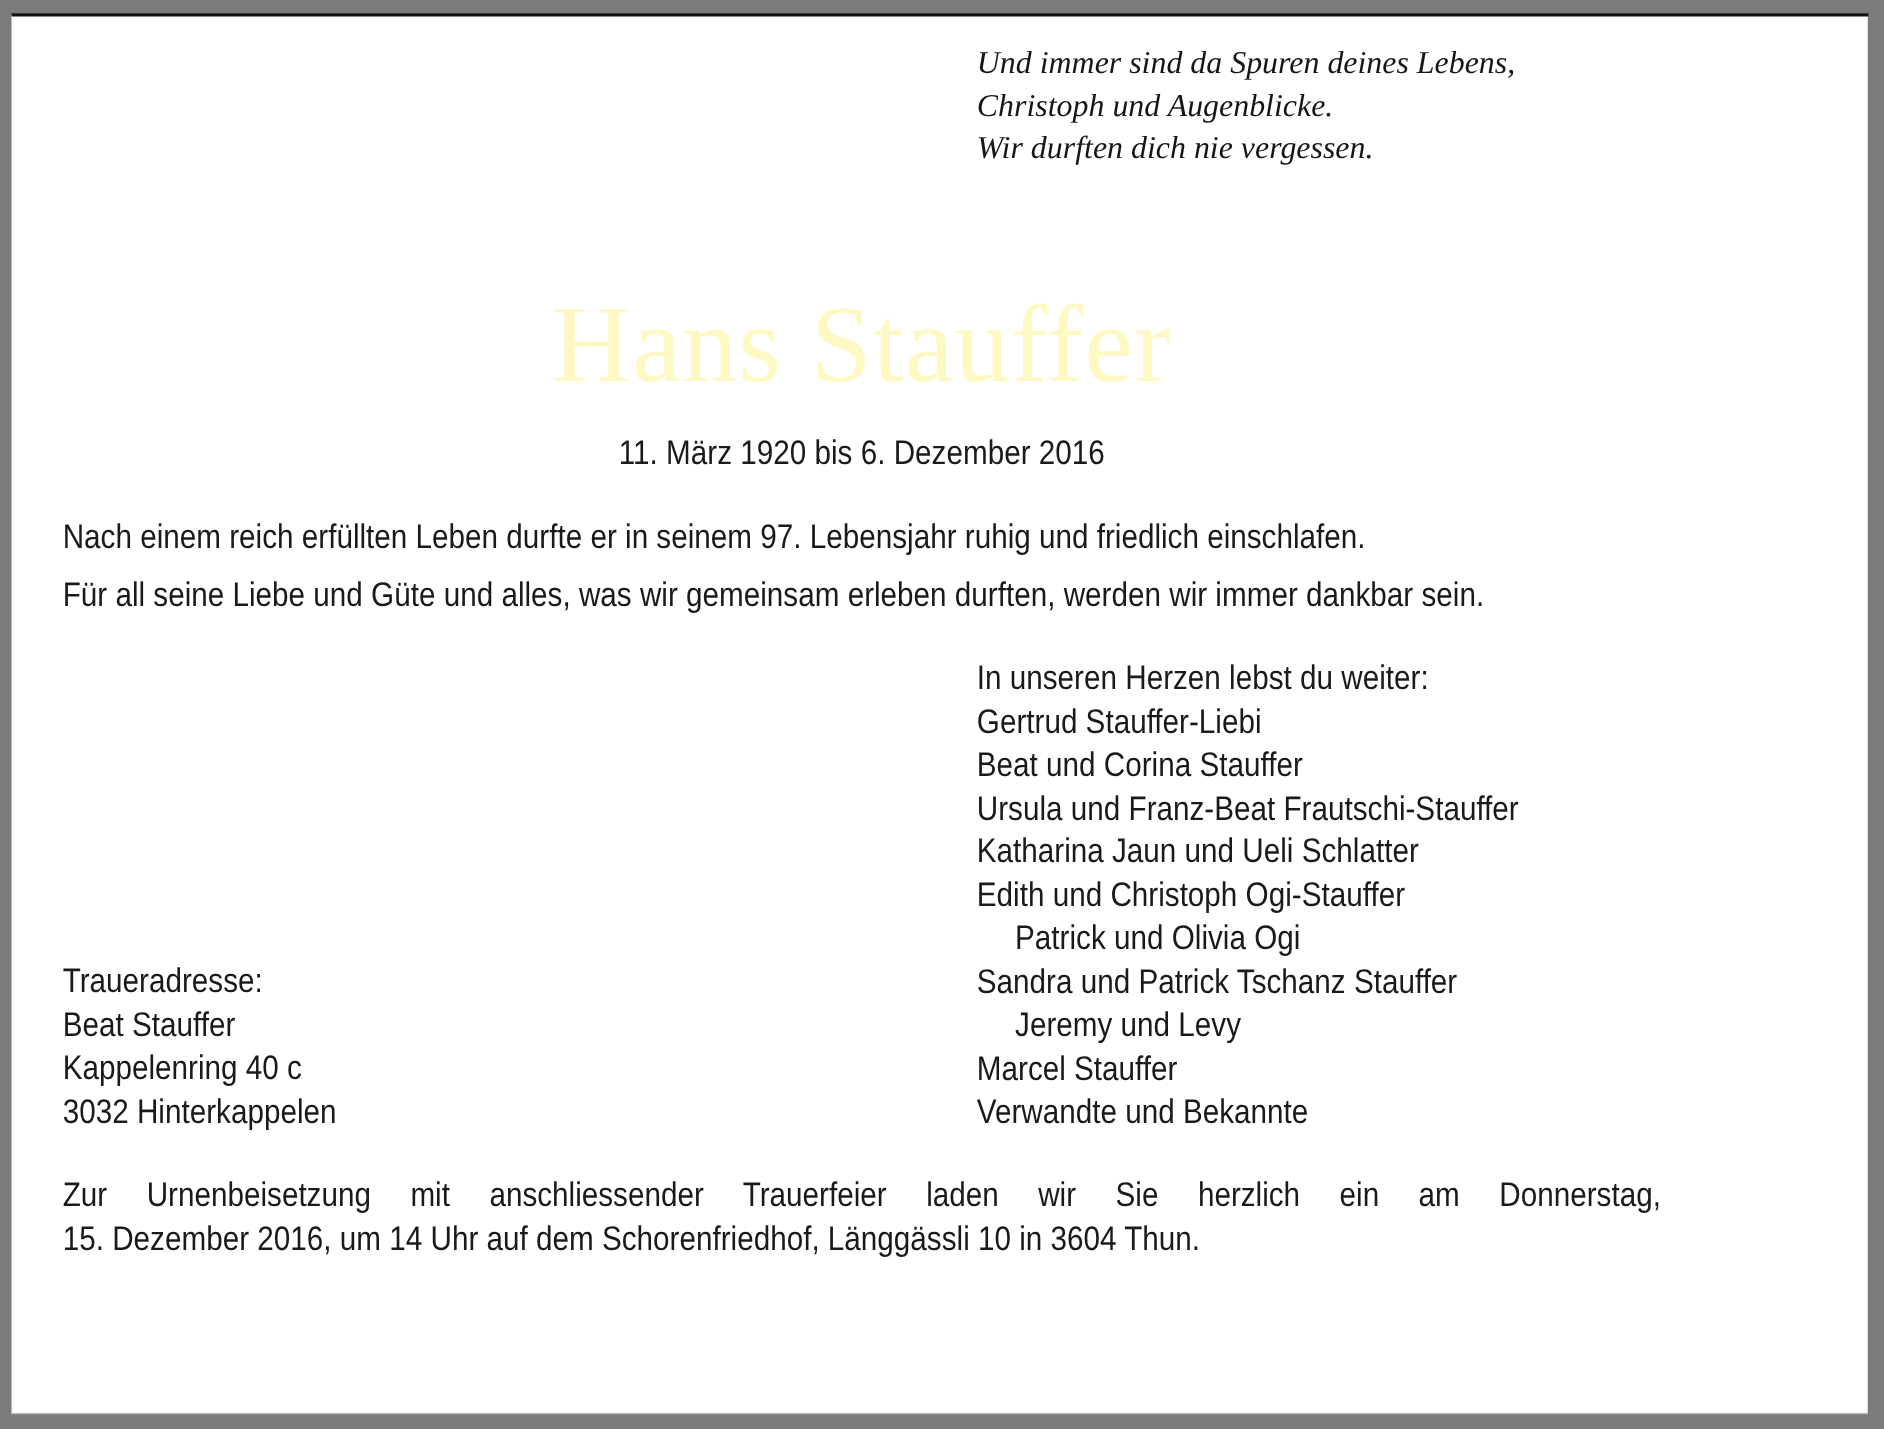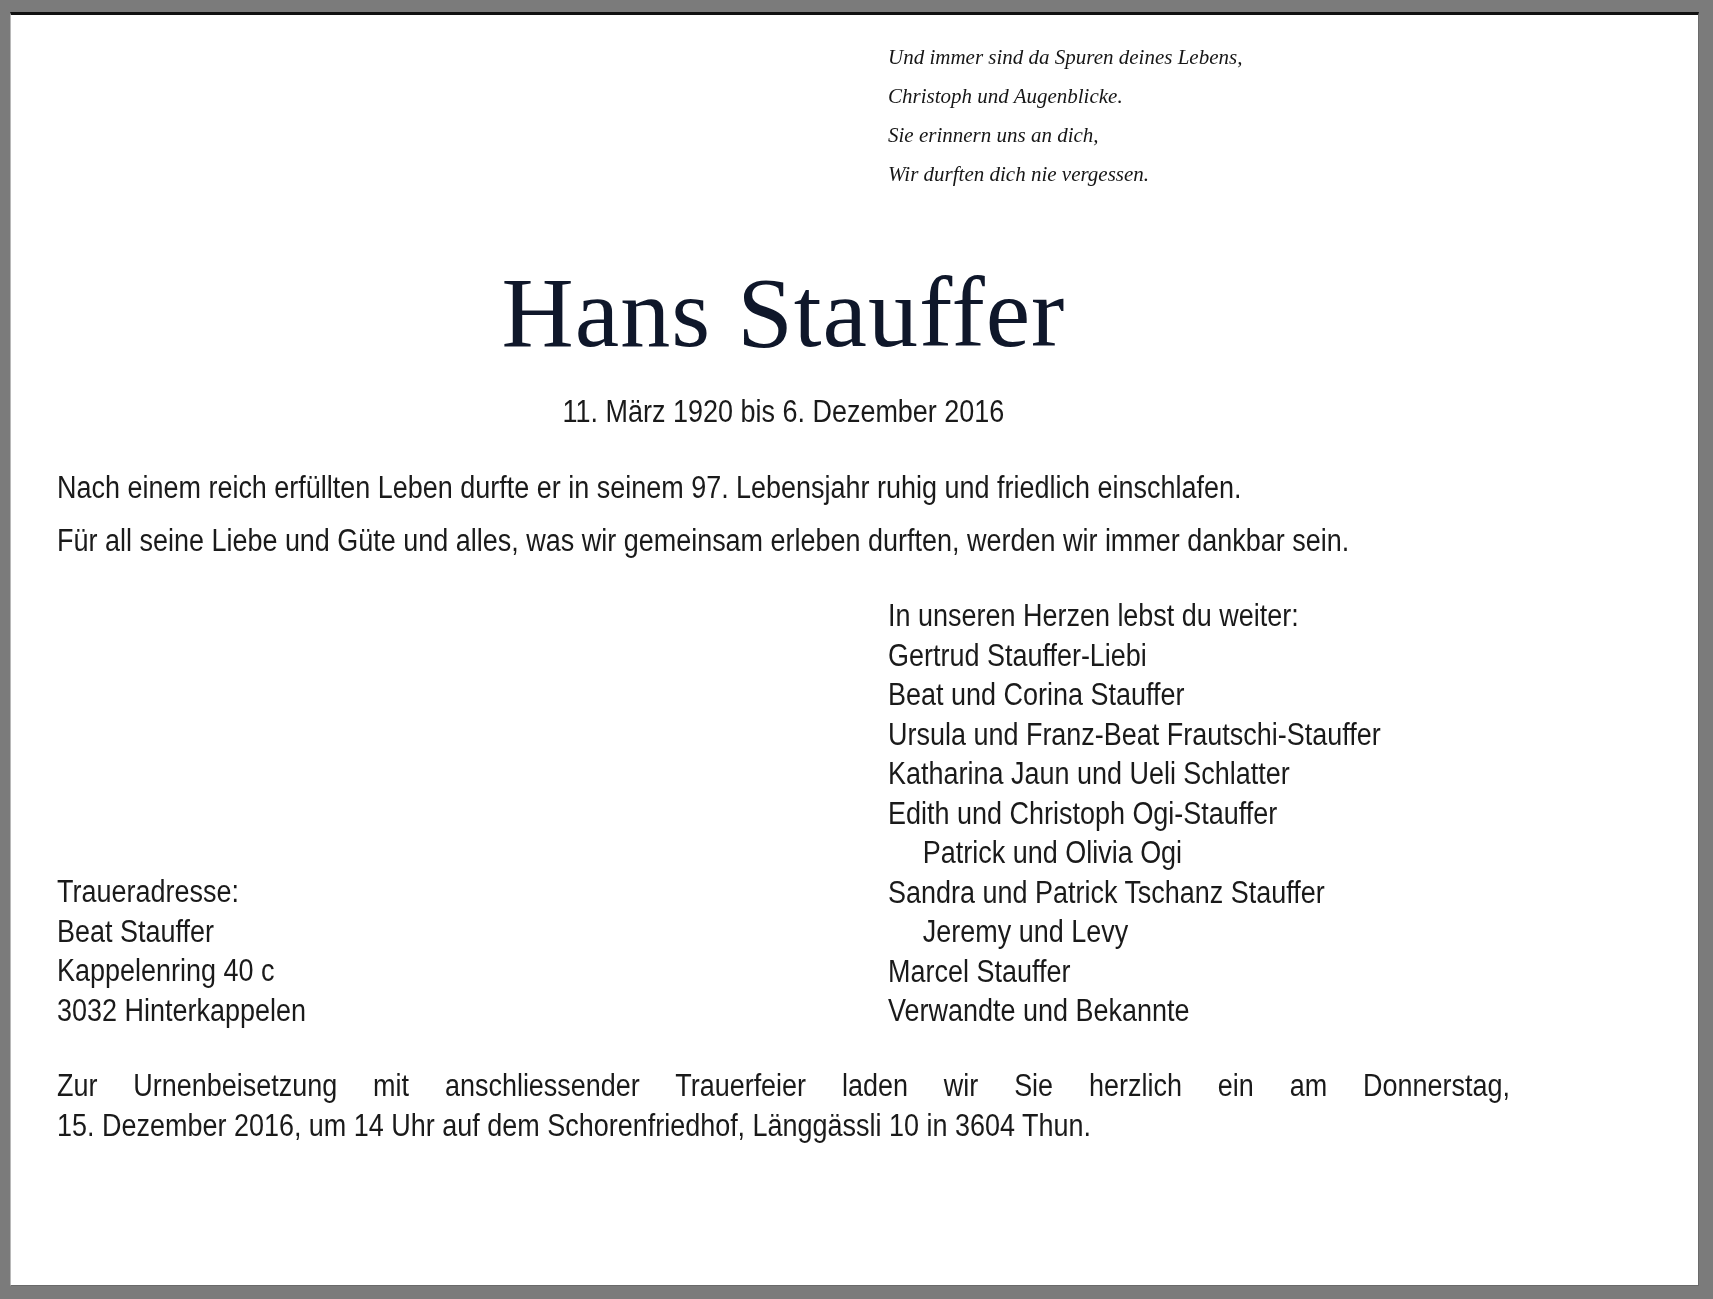--- a/index.html
+++ b/index.html
@@ -33,33 +33,33 @@
     white-space:nowrap;
   }
   .sx-left   { transform:scaleX(0.87); transform-origin:0 0; }
 
   .block { position:absolute; }
 
   .poem {
     left:888px; top:38px;
     font-family:"Liberation Serif", serif;
     font-style:italic;
-    font-size:21px;
+    font-size:29px;
     line-height:39px;
     color:#161616;
     white-space:nowrap;
   }
 
   .title {
     left:57px; top:258px; width:1453px;
     text-align:center;
     font-family:"Liberation Serif", serif;
     font-size:100px;
     line-height:110px;
-    color:#0f172a;
+    color:#fef9c3;
     letter-spacing:1px;
   }
 
   .dates {
     left:57px; top:392px; width:1670px;
     text-align:center;
   }
 
   .para1 { left:57px; top:468px; }
   .para2 { left:57px; top:521px; }
@@ -81,21 +81,20 @@
 <body>
 
 <div class="stage">
   <div class="paper"></div>
 
   <div class="content">
 
     <div class="block poem">
       <div>Und immer sind da Spuren deines Lebens,</div>
       <div>Christoph und Augenblicke.</div>
-      <div>Sie erinnern uns an dich,</div>
       <div>Wir durften dich nie vergessen.</div>
     </div>
 
     <div class="block title">Hans Stauffer</div>
 
     <div class="block sans sx-left dates">11. März 1920 bis 6. Dezember 2016</div>
 
     <div class="block sans sx-left para1">Nach einem reich erfüllten Leben durfte er in seinem 97. Lebensjahr ruhig und friedlich einschlafen.</div>
 
     <div class="block sans sx-left para2">Für all seine Liebe und Güte und alles, was wir gemeinsam erleben durften, werden wir immer dankbar sein.</div>

